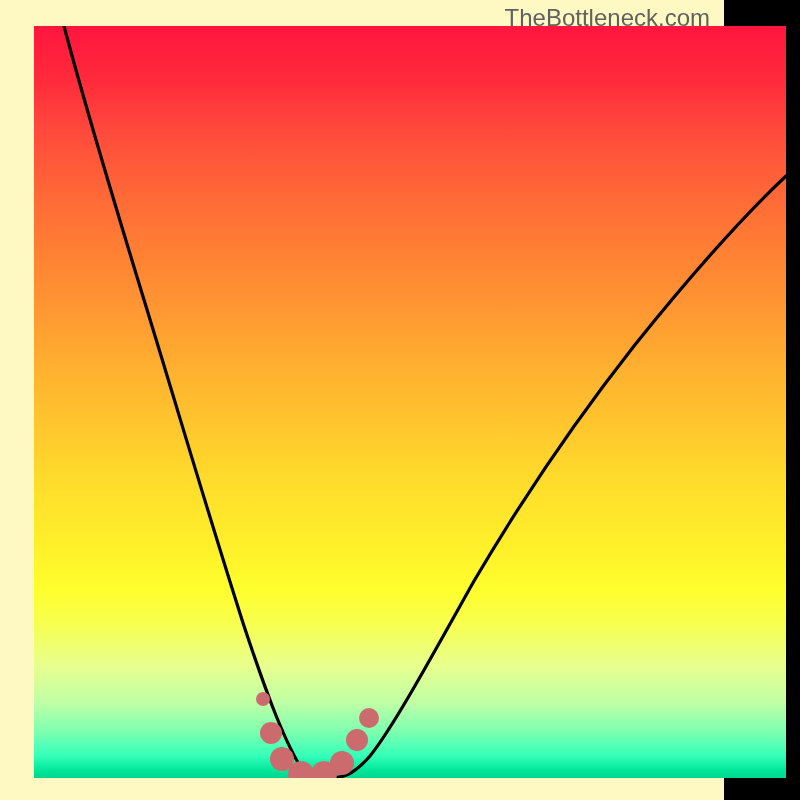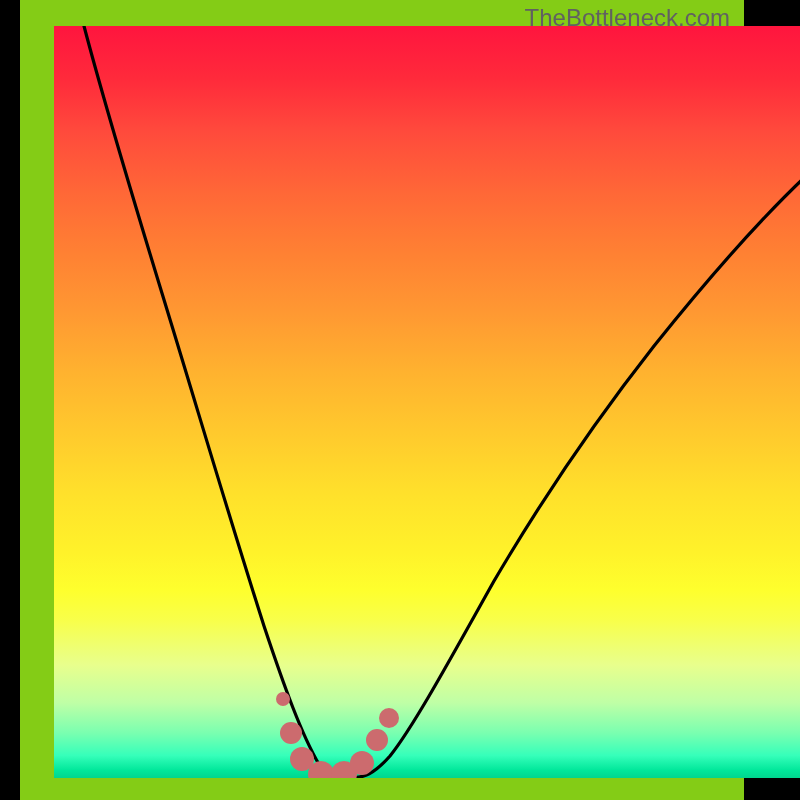--- a/index.html
+++ b/index.html
@@ -10,22 +10,21 @@
     background: #000;
     overflow: hidden;
     font-family: Arial, Helvetica, sans-serif;
   }
   .frame {
     position: absolute;
     left: 0;
     top: 0;
     width: 724px;
     height: 800px;
-    background: #84cc16;
-    margin-left: 20px;
+    background: #fef9c3;
   }
   .plot {
     position: absolute;
     left: 34px;
     top: 26px;
     width: 752px;
     height: 752px;
     background: linear-gradient(to bottom,
       #ff153e 0%,
       #ff2a3b 7%,

